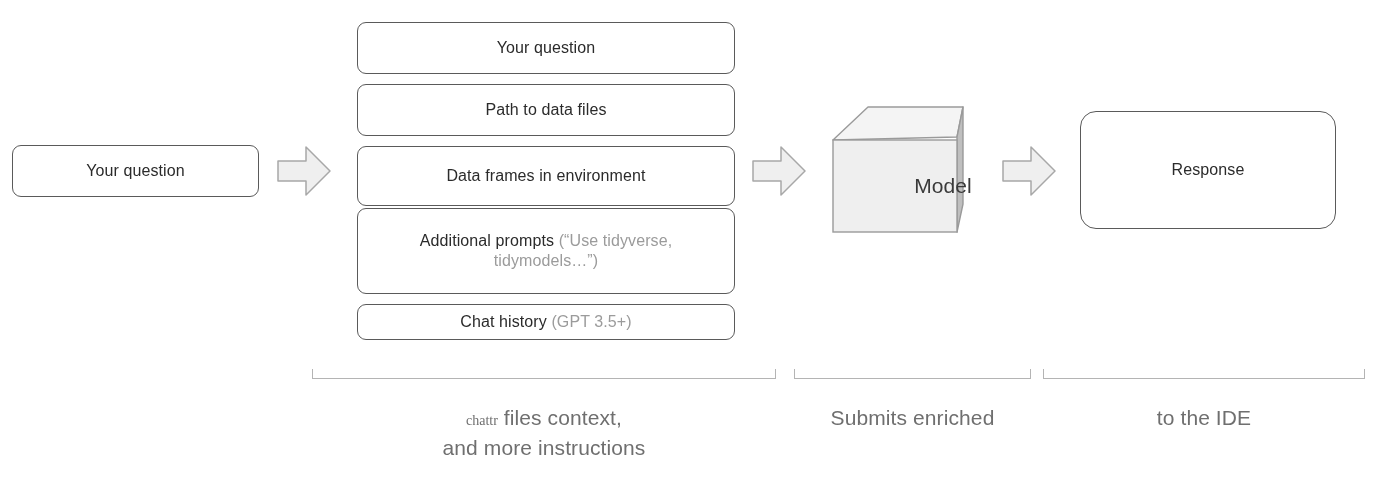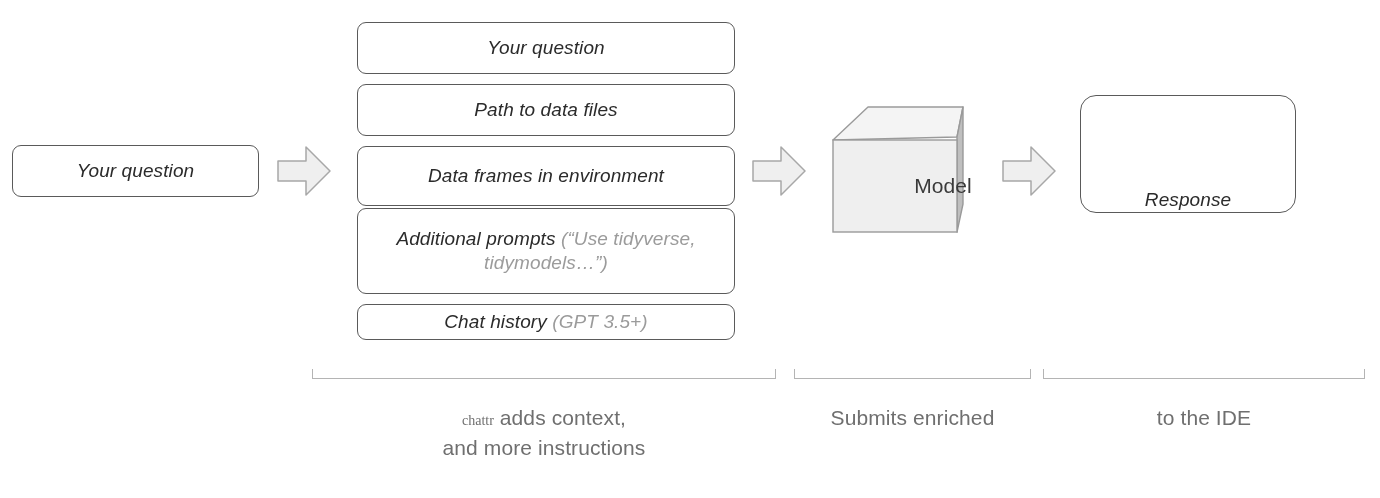--- a/index.html
+++ b/index.html
@@ -24,24 +24,23 @@
   .box {
     position: absolute;
     box-sizing: border-box;
     border: 1.6px solid #5a5a5a;
     background: #ffffff;
     display: flex;
     align-items: center;
     justify-content: center;
     text-align: center;
     color: #2b2b2b;
-    font-size: 19px;
+    font-size: 16px;
     line-height: 1.25;
     letter-spacing: .1px;
-    font-style: italic;
   }
   .box.r-small  { border-radius: 9px; }
   .box.r-large  { border-radius: 16px; }
 
   .box .muted {
     color: #9b9b9b;
   }
   .box .two-line {
     padding: 0 16px;
   }
@@ -56,24 +55,23 @@
 
   
   .stack-box {
     left: 357px;
     width: 378px;
   }
 
   
   #response-box {
     left: 1080px;
-    top: 95px;
-    width: 216px;
+    top: 111px;
+    width: 256px;
     height: 118px;
-    align-items: flex-end;
   }
 
   
   .arrow {
     position: absolute;
     width: 56px;
     height: 56px;
   }
   .arrow svg { display: block; width: 100%; height: 100%; }
 
@@ -190,21 +188,21 @@
   </div>
 
   <div id="brackets-layer">
       <div class="bracket" style="left: 312px; width: 464px;"></div>
       <div class="bracket" style="left: 794px; width: 237px;"></div>
       <div class="bracket" style="left: 1043px; width: 322px;"></div>
     </div>
 
   <div id="captions-layer">
       <div class="caption" style="left: 312px; width: 464px;">
-        <div><span class="mono">chattr</span><span> adds context,</span></div>
+        <div><span class="mono">chattr</span><span> files context,</span></div>
         <div>and more instructions</div>
       </div>
       <div class="caption" style="left: 794px; width: 237px;">
         <div><span>Submits enriched</span></div>
       </div>
       <div class="caption" style="left: 1043px; width: 322px;">
         <div>to the IDE</div>
       </div>
     </div>
 

